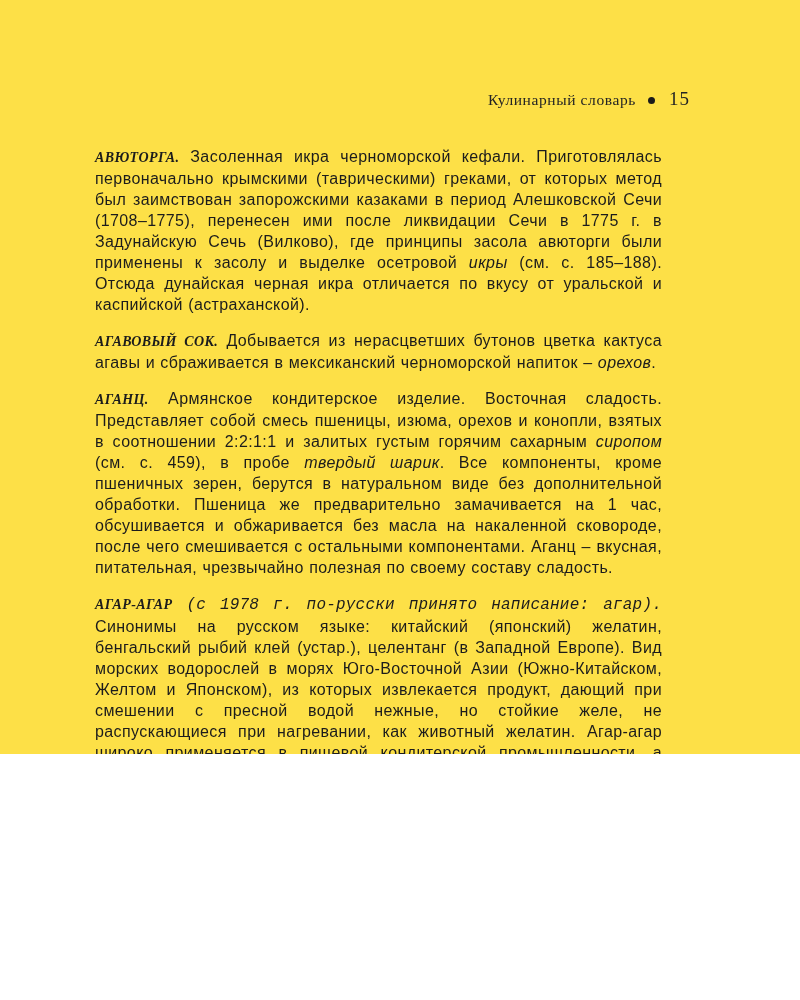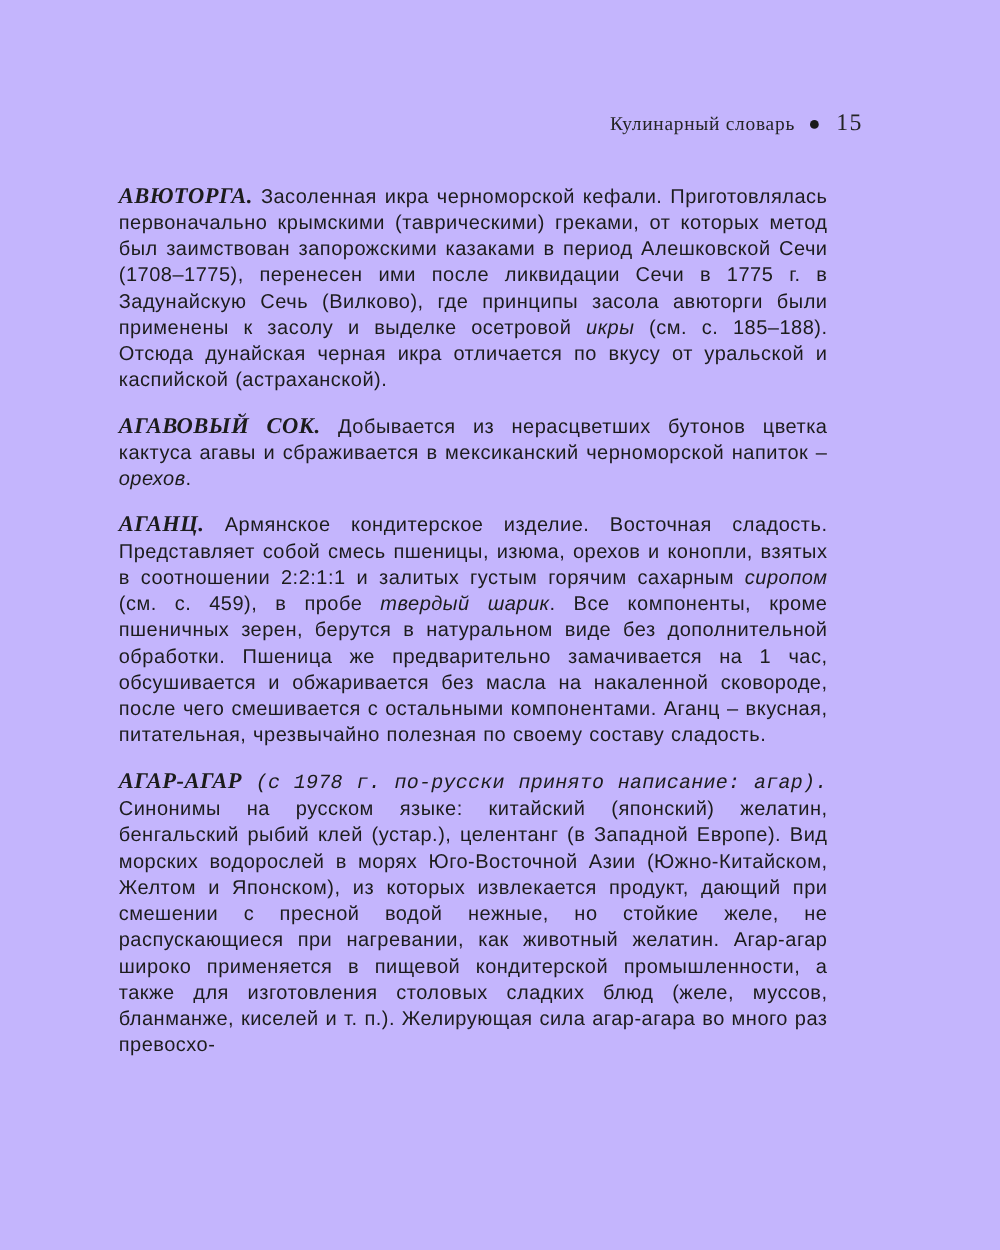--- a/index.html
+++ b/index.html
@@ -10,24 +10,24 @@
   body {
     width: 800px;
     height: 1000px;
     font-family: "Liberation Sans", sans-serif;
     color: #1c1c1c;
     -webkit-font-smoothing: antialiased;
   }
   .page {
     box-sizing: border-box;
     width: 800px;
-    height: 1000px;
+    height: 754px;
     padding: 88px 138px 0 95px;
     overflow: hidden;
-    background: #c4b5fd;
+    background: #fde047;
   }
   .running-head {
     font-family: "Liberation Serif", serif;
     font-size: 15.5px;
     letter-spacing: 0.6px;
     color: #242424;
     text-align: right;
     margin-right: -28px;
     margin-bottom: 36px;
     white-space: nowrap;
@@ -53,21 +53,21 @@
     text-align: justify;
     font-size: 16px;
     line-height: 21px;
     letter-spacing: 0.4px;
     word-spacing: 0.5px;
   }
   .hw {
     font-family: "Liberation Serif", serif;
     font-style: italic;
     font-weight: bold;
-    font-size: 18px;
+    font-size: 14px;
     letter-spacing: 0.4px;
   }
   .it {
     font-style: italic;
   }
   .si {
     font-family: Liberation Mono, monospace;
     font-style: italic;
     letter-spacing: 0.2px;
   }

